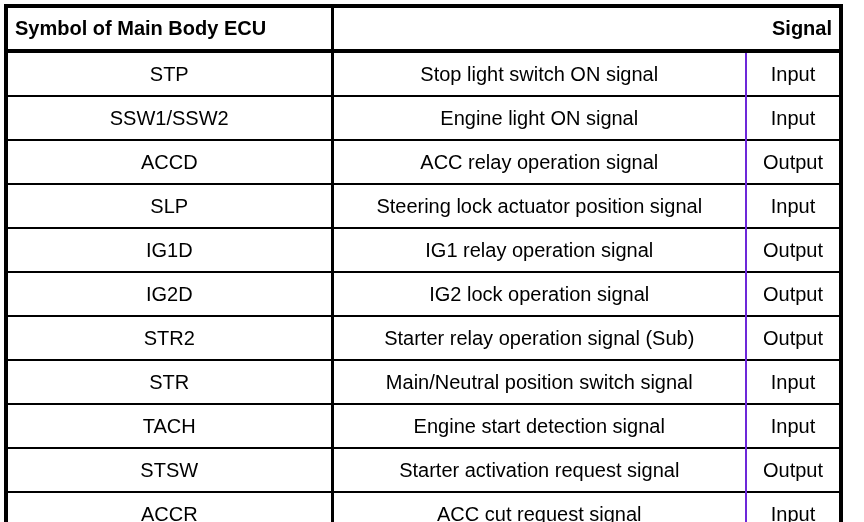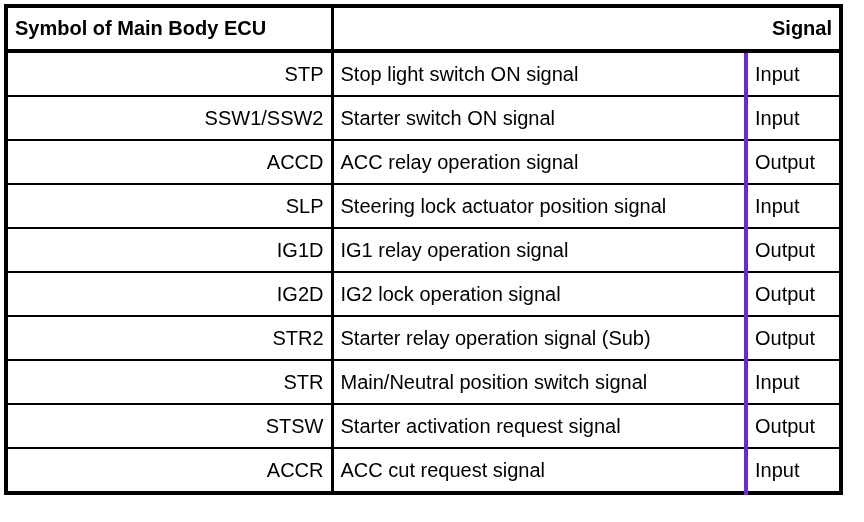--- a/index.html
+++ b/index.html
@@ -69,28 +69,29 @@
     padding: 0 7px;
     box-sizing: border-box;
     border-top: 2px solid #000000;
     white-space: nowrap;
     overflow: hidden;
   }
   #signal-table tbody tr:first-child td {
     border-top: 0;
   }
   td.td-symbol {
-    text-align: right;
+    text-align: center;
     border-right: 3px solid #000000;
   }
   td.td-signal {
-    text-align: left;
-    border-right: 4px solid #6d28d9;
+    text-align: center;
+    border-right: 2px solid #6d28d9;
   }
   td.td-dir {
+    text-align: center;
   }
 </style>
 </head>
 <body>
 
 <div id="sheet">
 
   <table id="signal-table">
     <colgroup>
       <col class="c-symbol">
@@ -106,21 +107,21 @@
     </thead>
 
     <tbody id="table-body">
         <tr>
           <td class="td-symbol">STP</td>
           <td class="td-signal">Stop light switch ON signal</td>
           <td class="td-dir">Input</td>
         </tr>
         <tr>
           <td class="td-symbol">SSW1/SSW2</td>
-          <td class="td-signal">Starter switch ON signal</td>
+          <td class="td-signal">Engine light ON signal</td>
           <td class="td-dir">Input</td>
         </tr>
         <tr>
           <td class="td-symbol">ACCD</td>
           <td class="td-signal">ACC relay operation signal</td>
           <td class="td-dir">Output</td>
         </tr>
         <tr>
           <td class="td-symbol">SLP</td>
           <td class="td-signal">Steering lock actuator position signal</td>
@@ -140,20 +141,25 @@
           <td class="td-symbol">STR2</td>
           <td class="td-signal">Starter relay operation signal (Sub)</td>
           <td class="td-dir">Output</td>
         </tr>
         <tr>
           <td class="td-symbol">STR</td>
           <td class="td-signal">Main/Neutral position switch signal</td>
           <td class="td-dir">Input</td>
         </tr>
         <tr>
+          <td class="td-symbol">TACH</td>
+          <td class="td-signal">Engine start detection signal</td>
+          <td class="td-dir">Input</td>
+        </tr>
+        <tr>
           <td class="td-symbol">STSW</td>
           <td class="td-signal">Starter activation request signal</td>
           <td class="td-dir">Output</td>
         </tr>
         <tr>
           <td class="td-symbol">ACCR</td>
           <td class="td-signal">ACC cut request signal</td>
           <td class="td-dir">Input</td>
         </tr>
       </tbody>

